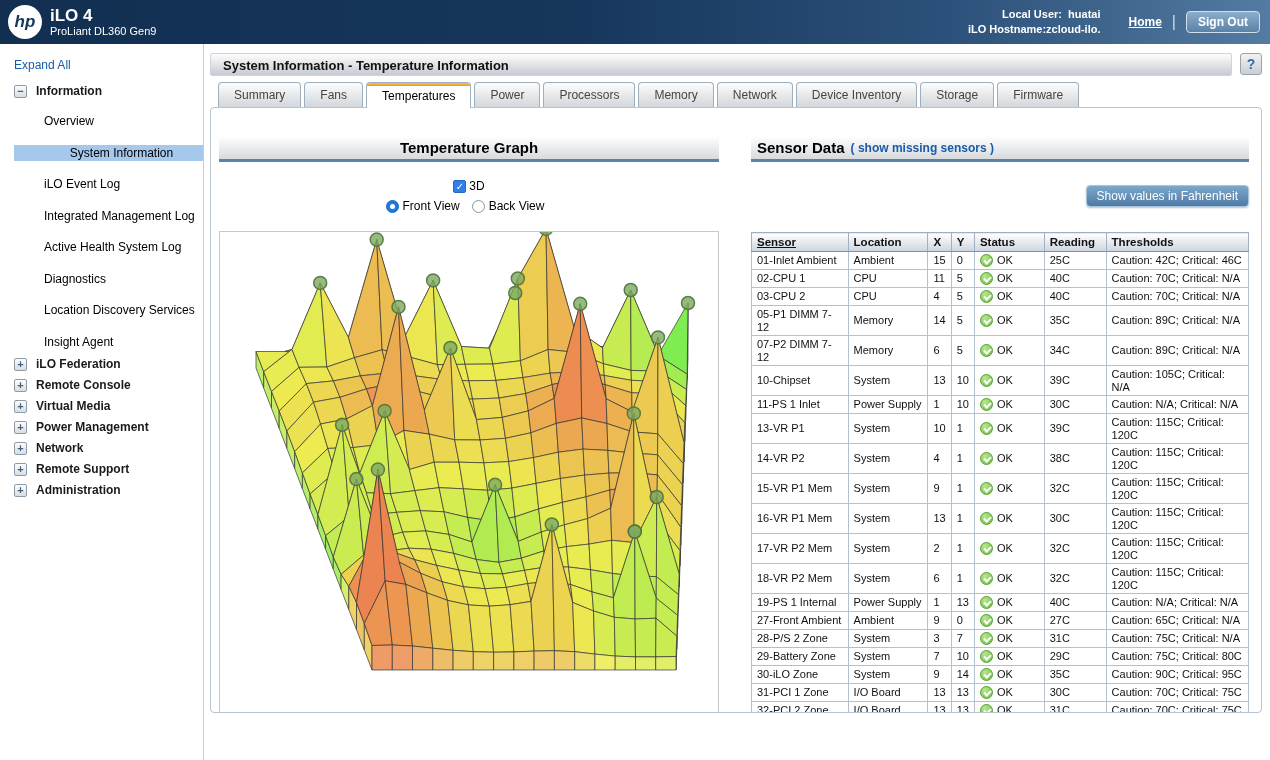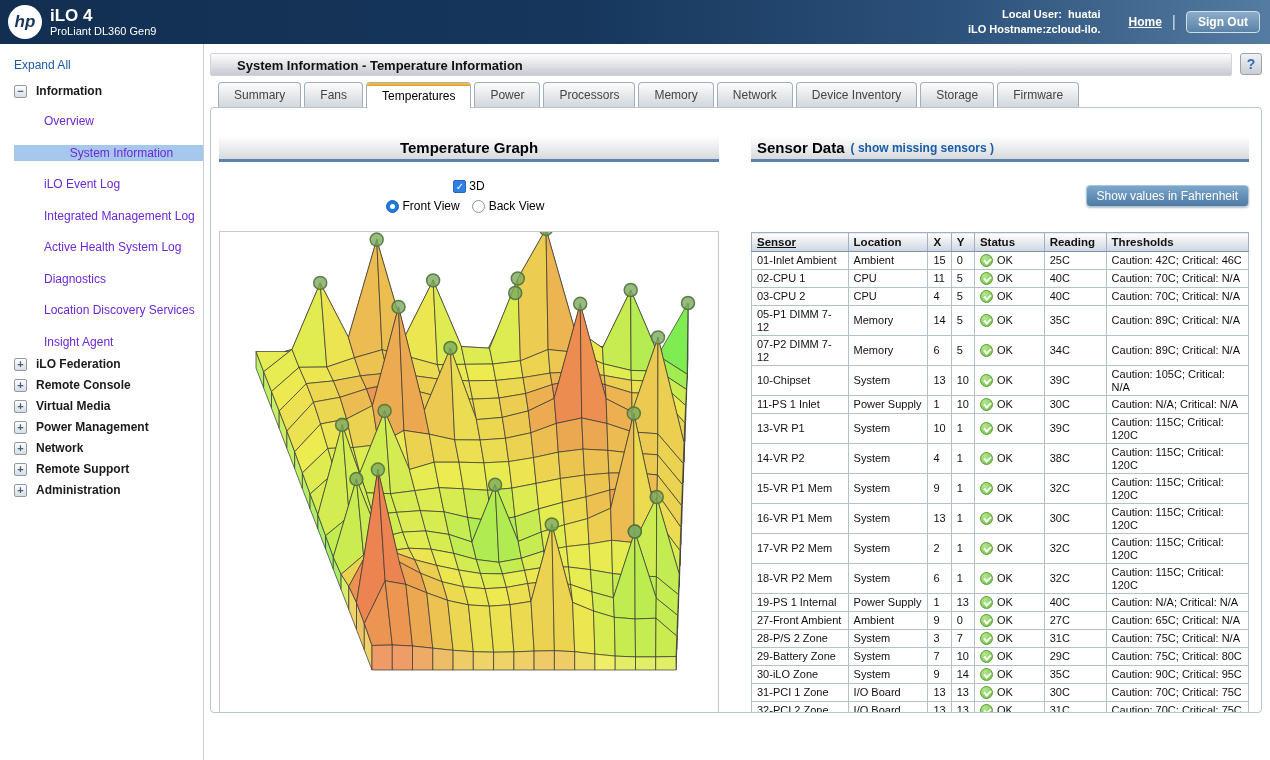--- a/index.html
+++ b/index.html
@@ -25,29 +25,29 @@
   
   .layout { display:flex; height:716px; }
   .sidebar { width:204px; border-right:1px solid #c7cdd4; padding:14px 0 0 14px; flex:none; font-size:12px; }
   .expand-all { color:#1a5ca8; cursor:pointer; margin-bottom:12px; }
   .tree-section { display:flex; align-items:center; margin-bottom:7px; margin-top:7px; }
   .toggle-box { width:13px; height:13px; border:1px solid #8e9aa6; border-radius:2px; margin-right:9px;
     background:linear-gradient(#fdfdfd,#d8dde2); color:#44617e; font-size:11px; font-weight:bold;
     line-height:11px; text-align:center; cursor:pointer; flex:none; }
   .tree-label { font-weight:bold; color:#1a1a1a; cursor:pointer;text-align:right; }
   .tree-children { margin:2px 0 6px 0; }
-  .tree-child { padding:1px 4px 1px 30px; color:#6d28d9; cursor:pointer; line-height:14.5px;margin-top:15px; }
+  .tree-child { padding:1px 4px 1px 30px; color:#000000; cursor:pointer; line-height:14.5px;margin-top:15px; }
   .tree-child.selected { background:#a6c8ec;text-align:center; }
 
   .main { flex:1; padding:9px 8px 0 6px; position:relative; }
 
   
   .title-row { display:flex; align-items:flex-start; }
   .title-bar { flex:1; height:23px; background:linear-gradient(#fdfdfd,#c6cbd2); border:1px solid #d0d4da;
-    border-radius:2px; font-size:13px; font-weight:bold; color:#111; padding:4px 26px; margin-right:8px; }
+    border-radius:2px; font-size:13px; font-weight:bold; color:#111; padding:4px 12px; margin-right:8px; }
   .help-btn { width:22px; height:22px; border:1px solid #9aa4ad; border-radius:3px;
     background:linear-gradient(#f2f2f2,#c9ced4); color:#2d6cb5; font-weight:bold; font-size:14px;
     text-align:center; line-height:20px; cursor:pointer; }
 
   
   .tab-row { display:flex; margin-top:6px; padding-left:8px; position:relative; z-index:2; }
   .tab { height:25px; padding:0 15px; margin-right:3px; font-size:12px; color:#444;
     background:linear-gradient(#fcfcfc,#d2d7dc); border:1px solid #9fafbe; border-bottom:none;
     border-radius:4px 4px 0 0; display:flex; align-items:center; cursor:pointer; }
   .tab.active { background:#fff; color:#000; border-color:#9fafbe; position:relative; height:26px; margin-bottom:-1px; }

